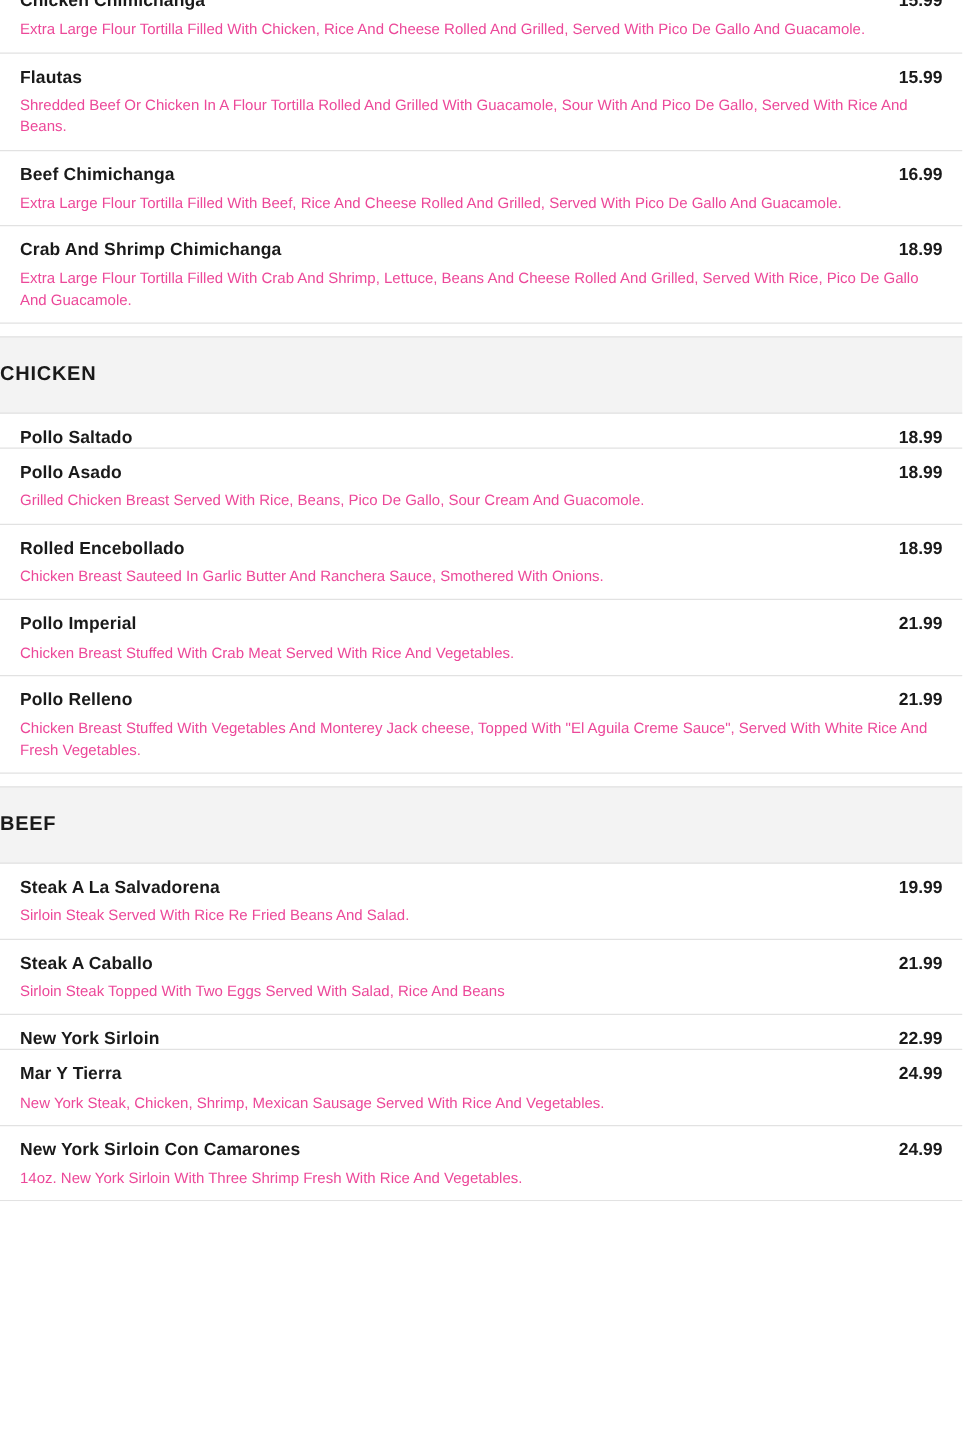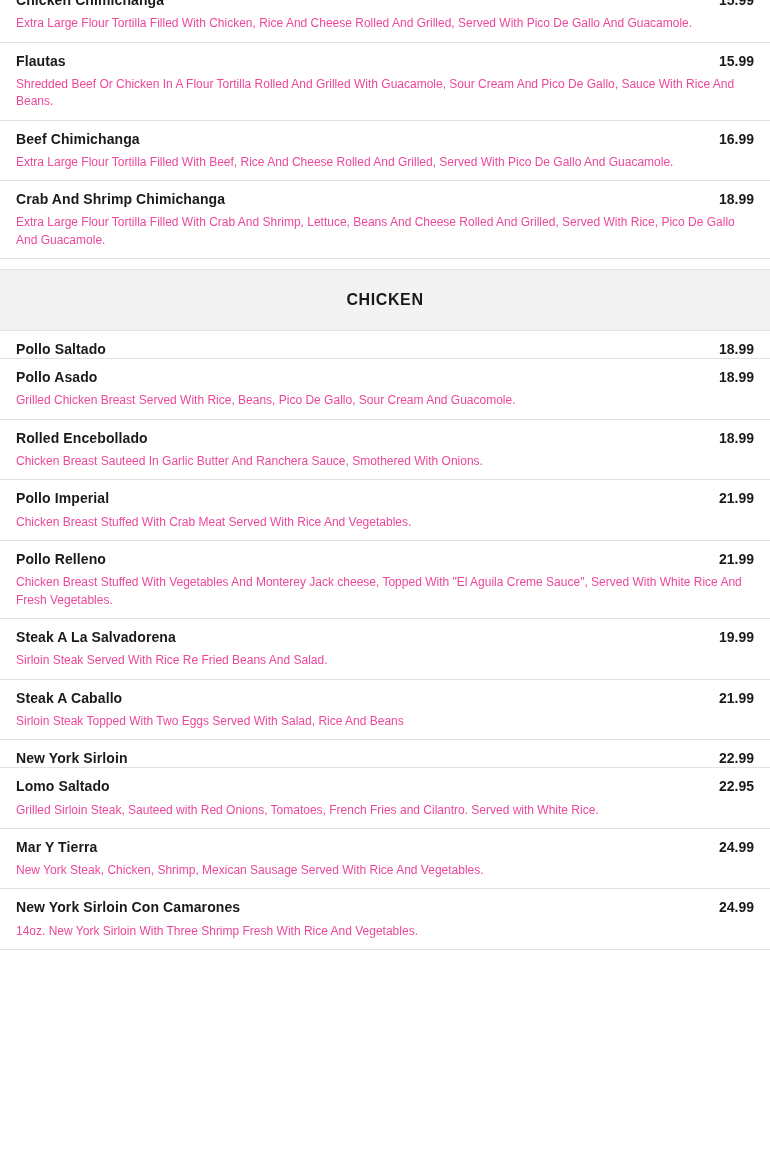--- a/index.html
+++ b/index.html
@@ -50,21 +50,20 @@
   .item-desc {
     font-size: 12px;
     color: #ec4899;
     line-height: 1.45;
     padding-top: 6px;
     padding-bottom: 9px;
     max-width: 740px;
   }
   .section-header {
     background: #f3f3f3;
-    text-align: center;
     font-size: 16px;
     font-weight: bold;
     letter-spacing: 0.6px;
     color: #1a1a1a;
     padding: 21px 0 21px 0;
     margin: 10px 0 0 0;
     border-top: 1px solid #e2e2e2;
     border-bottom: 1px solid #e2e2e2;
   }
   
@@ -86,21 +85,21 @@
         <div class="item-name">Chicken Chimichanga</div>
         <div class="item-price">15.99</div>
       </div>
       <div class="item-desc">Extra Large Flour Tortilla Filled With Chicken, Rice And Cheese Rolled And Grilled, Served With Pico De Gallo And Guacamole.</div>
     </div>
     <div class="item">
       <div class="item-head">
         <div class="item-name">Flautas</div>
         <div class="item-price">15.99</div>
       </div>
-      <div class="item-desc">Shredded Beef Or Chicken In A Flour Tortilla Rolled And Grilled With Guacamole, Sour Cream And Pico De Gallo, Sauce With Rice And Beans.</div>
+      <div class="item-desc">Shredded Beef Or Chicken In A Flour Tortilla Rolled And Grilled With Guacamole, Sour With And Pico De Gallo, Served With Rice And Beans.</div>
     </div>
     <div class="item">
       <div class="item-head">
         <div class="item-name">Beef Chimichanga</div>
         <div class="item-price">16.99</div>
       </div>
       <div class="item-desc">Extra Large Flour Tortilla Filled With Beef, Rice And Cheese Rolled And Grilled, Served With Pico De Gallo And Guacamole.</div>
     </div>
     <div class="item">
       <div class="item-head">
@@ -137,20 +136,21 @@
       </div>
       <div class="item-desc">Chicken Breast Stuffed With Crab Meat Served With Rice And Vegetables.</div>
     </div>
     <div class="item">
       <div class="item-head">
         <div class="item-name">Pollo Relleno</div>
         <div class="item-price">21.99</div>
       </div>
       <div class="item-desc">Chicken Breast Stuffed With Vegetables And Monterey Jack cheese, Topped With "El Aguila Creme Sauce", Served With White Rice And Fresh Vegetables.</div>
     </div>
+    <div class="section-header">BEEF</div>
     <div class="item">
       <div class="item-head">
         <div class="item-name">Steak A La Salvadorena</div>
         <div class="item-price">19.99</div>
       </div>
       <div class="item-desc">Sirloin Steak Served With Rice Re Fried Beans And Salad.</div>
     </div>
     <div class="item">
       <div class="item-head">
         <div class="item-name">Steak A Caballo</div>
@@ -159,27 +159,20 @@
       <div class="item-desc">Sirloin Steak Topped With Two Eggs Served With Salad, Rice And Beans</div>
     </div>
     <div class="item">
       <div class="item-head">
         <div class="item-name">New York Sirloin</div>
         <div class="item-price">22.99</div>
       </div>
     </div>
     <div class="item">
       <div class="item-head">
-        <div class="item-name">Lomo Saltado</div>
-        <div class="item-price">22.95</div>
-      </div>
-      <div class="item-desc">Grilled Sirloin Steak, Sauteed with Red Onions, Tomatoes, French Fries and Cilantro. Served with White Rice.</div>
-    </div>
-    <div class="item">
-      <div class="item-head">
         <div class="item-name">Mar Y Tierra</div>
         <div class="item-price">24.99</div>
       </div>
       <div class="item-desc">New York Steak, Chicken, Shrimp, Mexican Sausage Served With Rice And Vegetables.</div>
     </div>
     <div class="item">
       <div class="item-head">
         <div class="item-name">New York Sirloin Con Camarones</div>
         <div class="item-price">24.99</div>
       </div>

